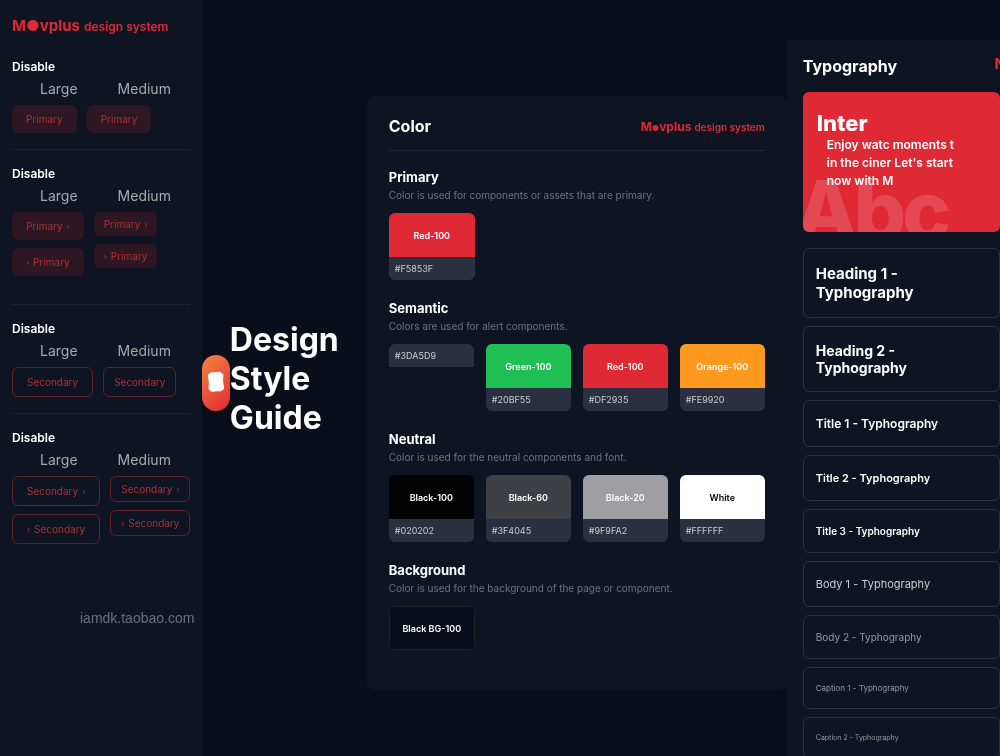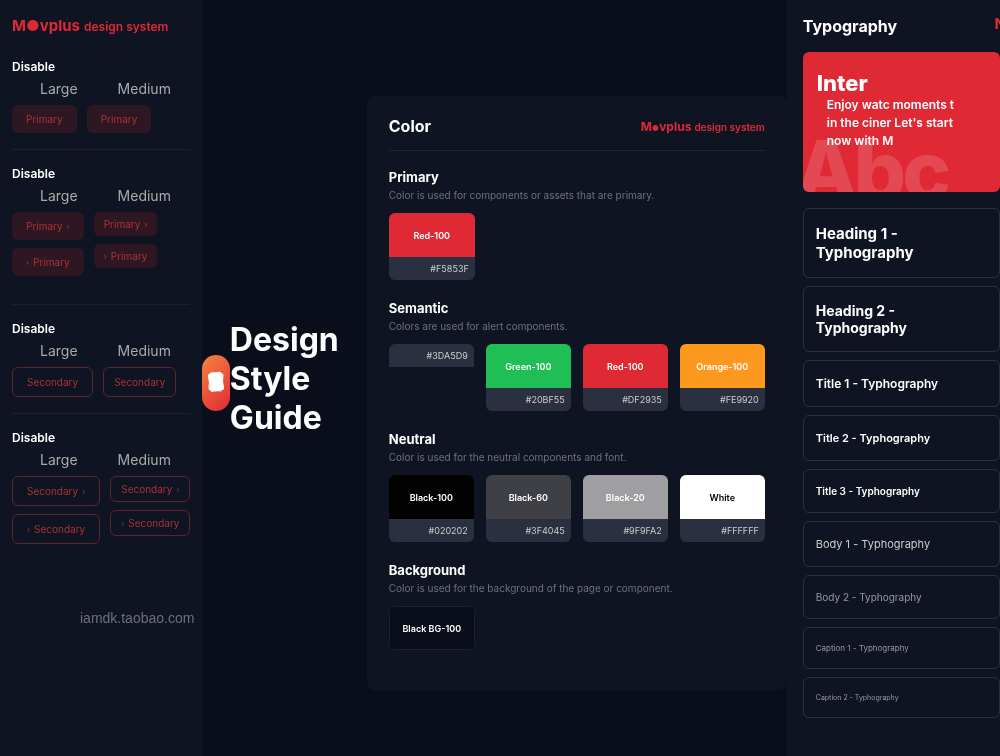--- a/index.html
+++ b/index.html
@@ -164,21 +164,21 @@
   height: 44px;
   display: flex;
   align-items: center;
   justify-content: center;
   font-size: 9px;
   font-weight: 600;
 }
 .swatch-bot {
   background: #2a3040;
   padding: 6px;
-  text-align: right;
+  text-align: left;
   font-size: 9px;
   color: #ccc;
 }
 .right-title {
   font-size: 16px;
   font-weight: 700;
   margin-bottom: 16px;
 }
 .inter-box {
   background: #DF2935;
@@ -409,21 +409,21 @@
       <div class="section-title">Background</div>
       <div class="section-desc">Color is used for the background of the page or component.</div>
       <div class="swatch-row">
         <div class="swatch">
             <div class="swatch-top" style="background:#0a0e1a;border:1px solid #222;">Black BG-100</div>
           </div>
       </div>
     </div>
   </div>
 
-  <div class="right-panel" style="position:relative;">
+  <div class="right-panel" style="position:relative;margin-top:40px;">
     <div class="right-title">Typography</div>
     <div class="right-m">N</div>
     <div class="inter-box">
       <span class="inter-label">Inter</span>
       <span class="inter-text">Enjoy watc moments t in the ciner Let's start now with M</span>
       <div class="abc-bg">Abc</div>
     </div>
 
     <div class="typo-item typo-h1">Heading 1 - Typhography</div>
     <div class="typo-item typo-h2">Heading 2 - Typhography</div>

